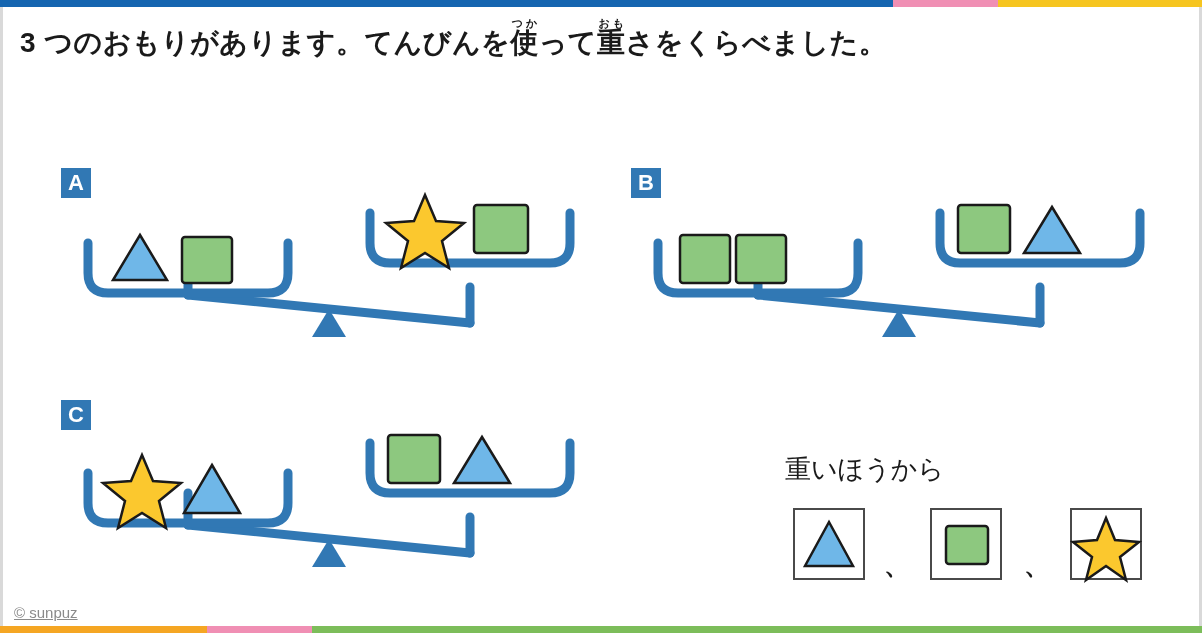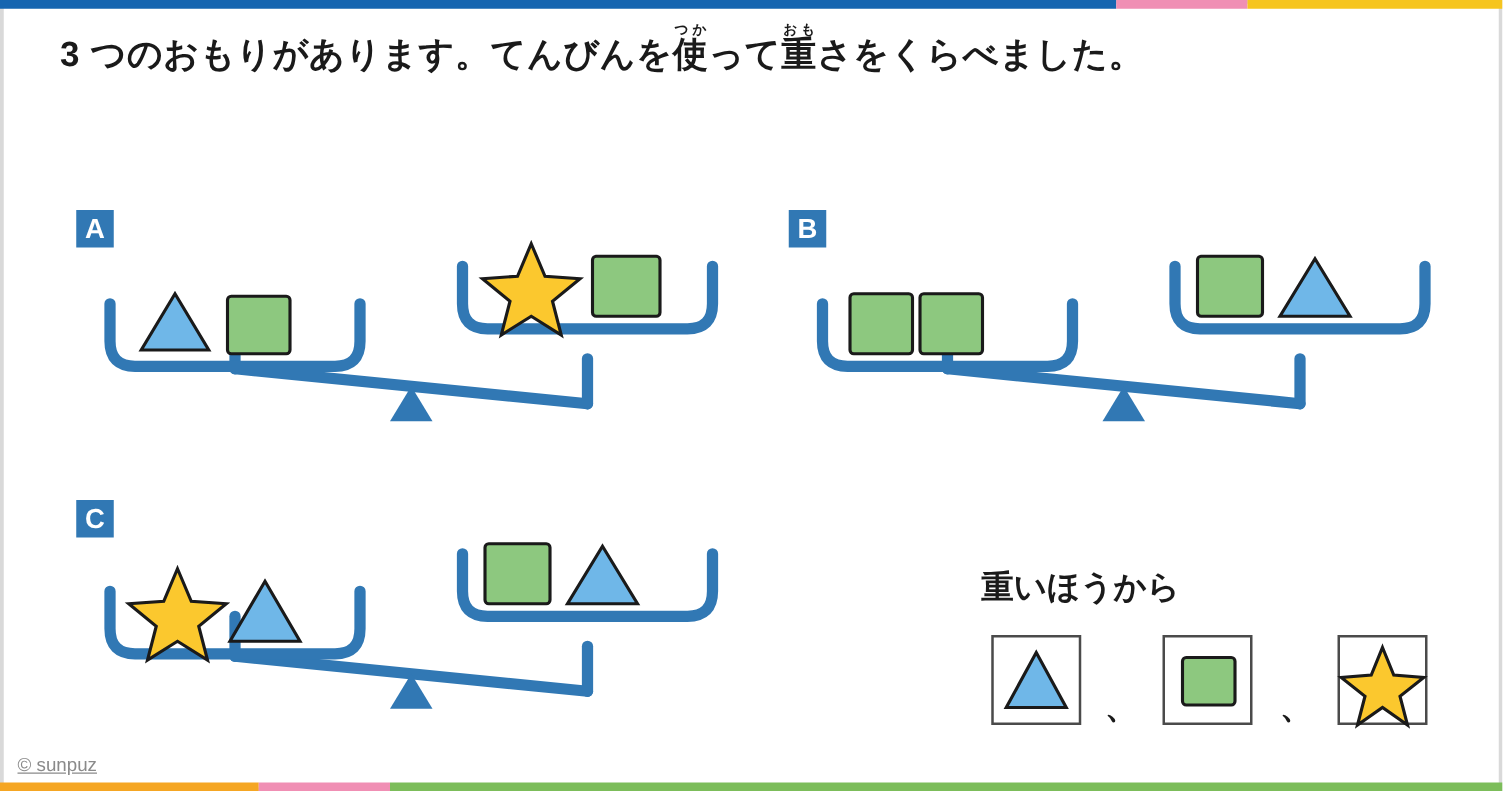--- a/index.html
+++ b/index.html
@@ -15,21 +15,21 @@
     border:3px solid #d9d9d9;
     box-sizing:border-box;
   }
   
   .topbar{position:absolute;left:0;top:0;height:7px;width:1202px;display:flex;}
   .topbar i{display:block;height:100%;}
   .botbar{position:absolute;left:0;bottom:0;height:7px;width:1202px;display:flex;}
   .botbar i{display:block;height:100%;}
 
   .question{
-    position:absolute;left:48px;top:18px;width:1130px;
+    position:absolute;left:20px;top:18px;width:1130px;
     font-size:28px;font-weight:bold;color:#1a1a1a;
     line-height:1.55;
     letter-spacing:0.5px;
   }
   .question .line{white-space:nowrap;}
   ruby{ruby-position:over;}
   rt{font-size:11px;font-weight:bold;letter-spacing:0;}
 
   .label-box{
     position:absolute;
@@ -38,21 +38,21 @@
     color:#fff;
     font-size:22px;font-weight:bold;
     display:flex;align-items:center;justify-content:center;
     font-family:"Liberation Sans", sans-serif;
   }
 
   .panel{position:absolute;}
 
   .answer-title{
     position:absolute;
-    font-size:26px;font-weight:bold;color:#1a1a1a;
+    font-size:26px;font-weight:normal;color:#1a1a1a;
   }
   .ans-cell{
     position:absolute;
     width:72px;height:72px;
     border:2px solid #4a4a4a;
     background:#fff;
     box-sizing:border-box;
   }
   .ans-comma{
     position:absolute;

